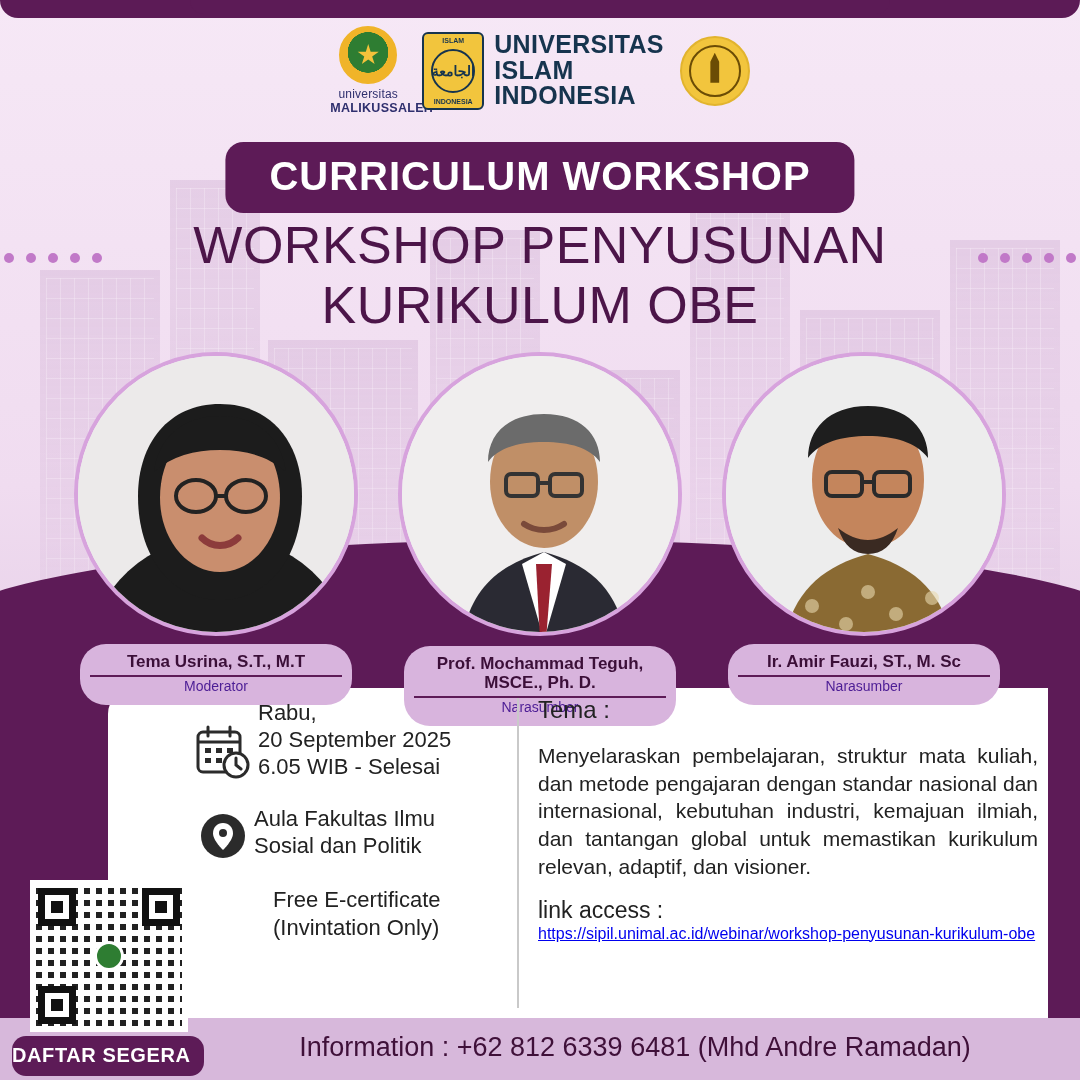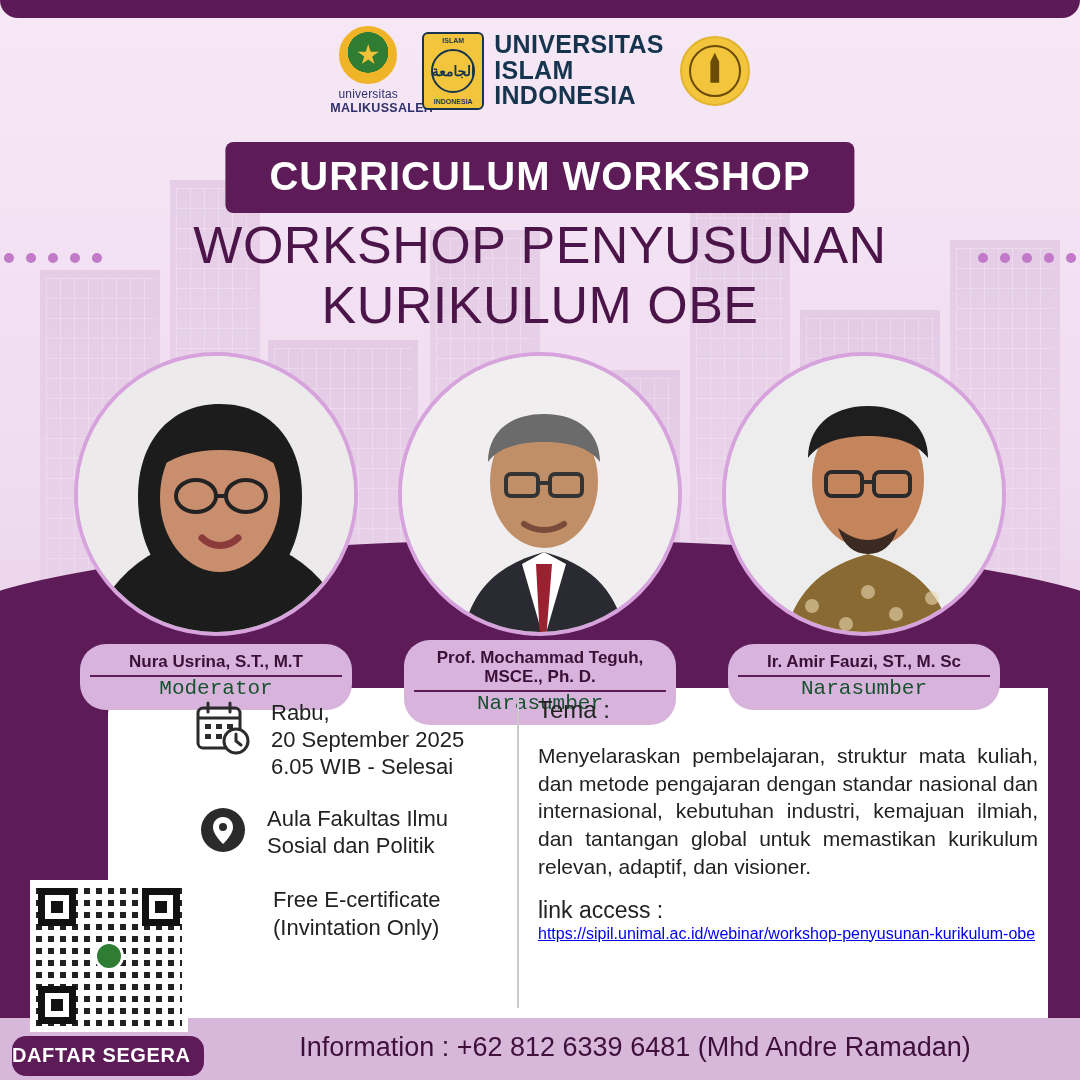--- a/index.html
+++ b/index.html
@@ -186,21 +186,21 @@
   }
 
   
   .ribbon {
     position: absolute;
     top: 142px; left: 50%;
     transform: translateX(-50%);
     background: #5d1b57;
     color: #ffffff;
     padding: 12px 44px 14px;
-    border-radius: 8px;
+    border-radius: 18px;
     font-size: 40px;
     font-weight: bold;
     letter-spacing: 1px;
     white-space: nowrap;
   }
   .main-title {
     position: absolute;
     top: 216px; left: 0; width: 1080px;
     text-align: center;
     color: #4c1549;
@@ -242,35 +242,34 @@
   .name-plate .nm {
     font-size: 17px;
     font-weight: bold;
     line-height: 1.12;
     border-bottom: 2px solid #5d1b57;
     padding-bottom: 4px;
     display: block;
   }
   .name-plate .role {
     margin-top: 4px;
-    font-size: 21px;
-    color: #14532d;
-    font-family: Liberation Mono, monospace;
-  }
-  .speaker.tall .name-plate { margin-top: 4px; }
+    font-size: 14px;
+    color: #4c1d95;
+  }
+  .speaker.tall .name-plate { margin-top: 10px; }
 
   
   .details-left {
     position: absolute;
     left: 195px;
     top: 700px;
     width: 300px;
     color: #2b2b2b;
   }
-  .detail-row { display: flex; gap: 20px; align-items: flex-start; margin-bottom: 26px; }
+  .detail-row { display: flex; gap: 7px; align-items: flex-end; margin-bottom: 26px; }
   .detail-row .txt { font-size: 22px; line-height: 1.22; color: #222; }
   .cal-icon { width: 56px; height: 56px; position: relative; flex: 0 0 56px; }
   .pin-icon { width: 48px; height: 48px; flex: 0 0 48px; margin-left: 4px;}
   .cert { font-size: 22px; line-height: 1.25; margin-left: 78px; color: #222; }
 
   .divider {
     position: absolute;
     left: 517px; top: 698px;
     width: 2px; height: 310px;
     background: #c9c9c9;
@@ -431,21 +430,21 @@
           <path d="M142 48c-52 0-82 40-82 92 0 62 34 104 82 104s82-42 82-104c0-52-30-92-82-92z" fill="#1c1c1c"></path>
           <path d="M142 70c-38 0-60 32-60 72s26 74 60 74 60-34 60-74-22-72-60-72z" fill="#c98e6e"></path>
           <path d="M142 60c-40 0-62 24-66 56 18-16 40-22 66-22s48 6 66 22c-4-32-26-56-66-56z" fill="#1c1c1c"></path>
           <ellipse cx="118" cy="140" rx="20" ry="16" fill="none" stroke="#222" stroke-width="4"></ellipse>
           <ellipse cx="168" cy="140" rx="20" ry="16" fill="none" stroke="#222" stroke-width="4"></ellipse>
           <line x1="138" y1="140" x2="148" y2="140" stroke="#222" stroke-width="4"></line>
           <path d="M124 182c10 10 26 10 36 0" stroke="#8c3b3b" stroke-width="7" fill="none" stroke-linecap="round"></path>
         </svg>
       </div>
       <div class="name-plate">
-        <span class="nm">Nura Usrina, S.T., M.T</span>
+        <span class="nm">Tema Usrina, S.T., M.T</span>
         <span class="role">Moderator</span>
       </div>
     </div>
 
     <div class="speaker tall">
       <div class="photo">
         <svg viewBox="0 0 284 284" width="284" height="284" aria-hidden="true">
           <rect width="284" height="284" fill="#f0eeee"></rect>
           <path d="M142 64c-34 0-54 26-54 62s24 66 54 66 54-30 54-66-20-62-54-62z" fill="#c08f67"></path>
           <path d="M142 58c-36 0-56 20-56 48 10-14 30-20 56-20s46 6 56 20c0-28-20-48-56-48z" fill="#6b6b6b"></path>

